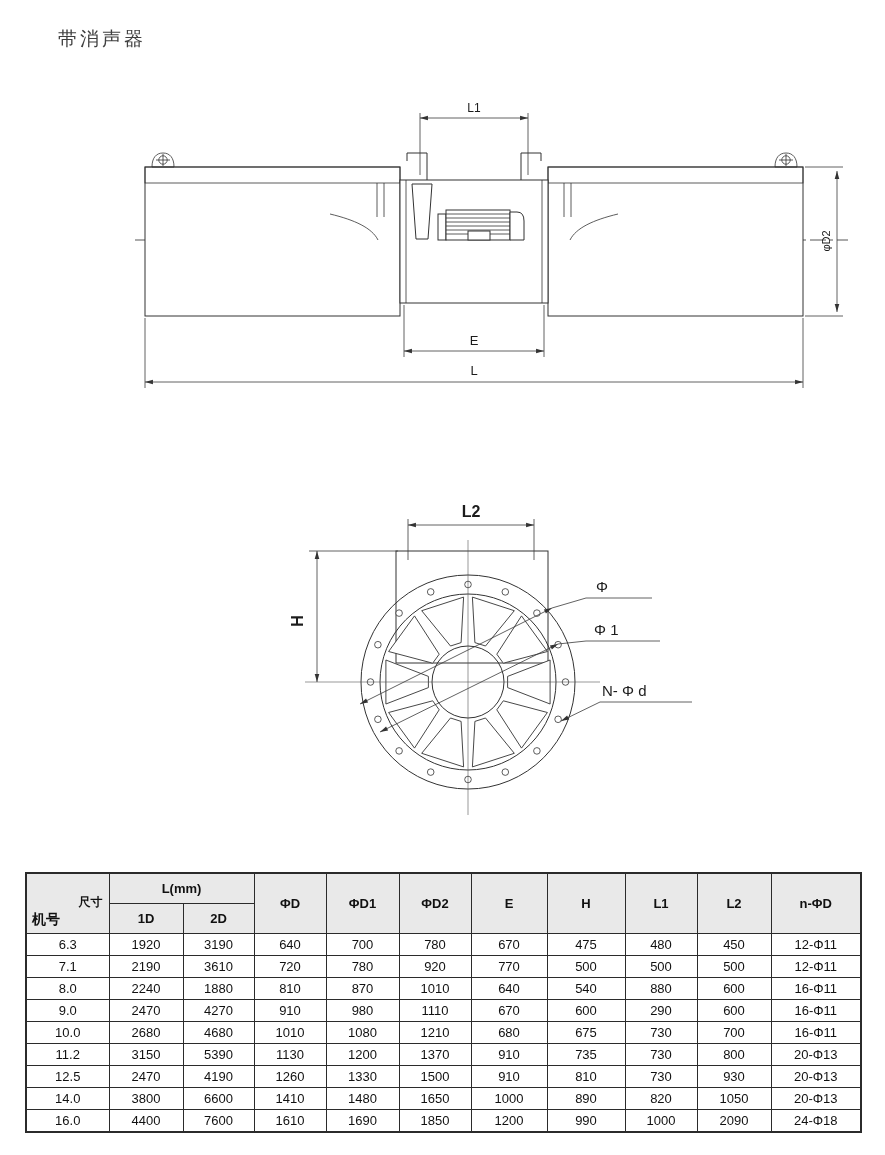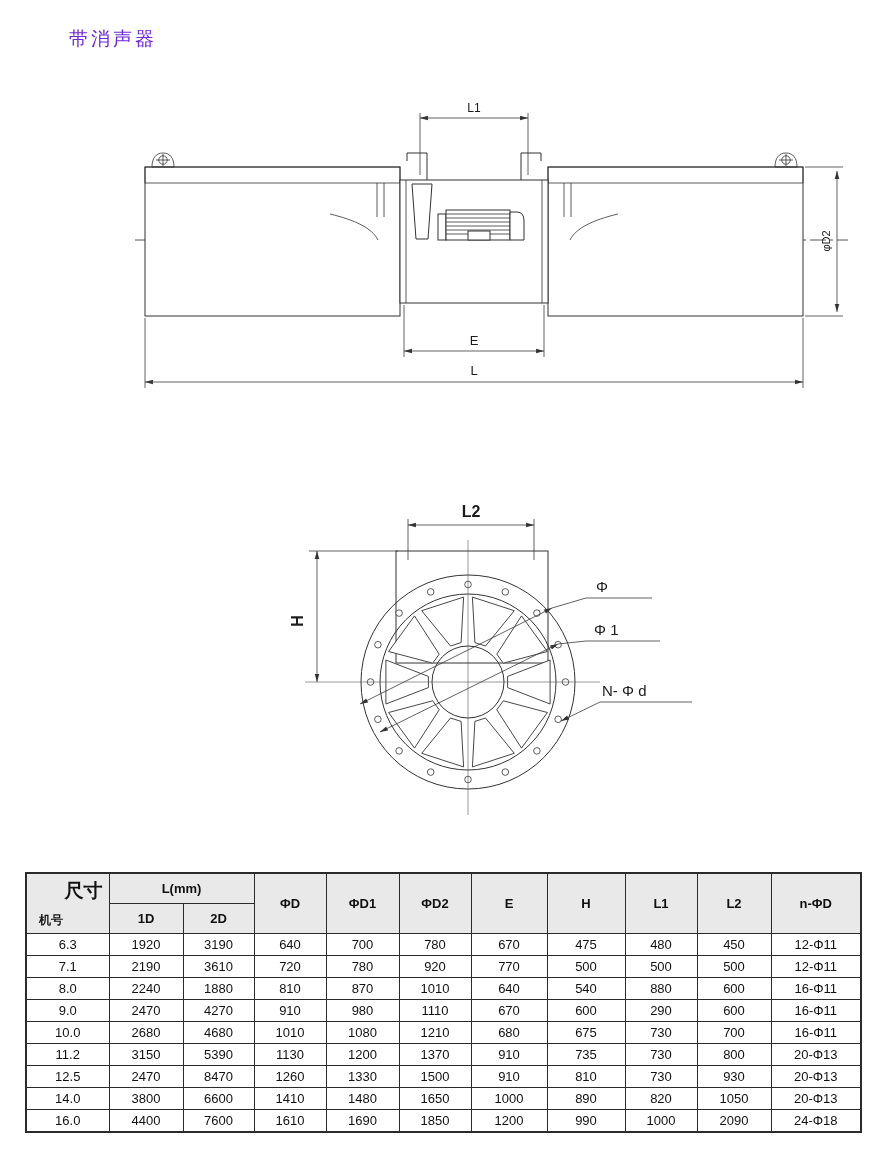--- a/index.html
+++ b/index.html
@@ -1,34 +1,34 @@
 <!DOCTYPE html>
 <html><head>
 <meta charset="utf-8">
 <style>
   html,body{margin:0;padding:0;background:#fff;}
   #page{position:relative;width:885px;height:1155px;background:#ffffff;overflow:hidden;
         font-family:"Liberation Sans",sans-serif;color:#111;}
   #doc-title{position:absolute;left:58px;top:26px;font-size:19px;letter-spacing:3px;
-             font-family:"DejaVu Serif",serif;color:#6d28d9;margin-left:11px;}
+             font-family:"DejaVu Serif",serif;color:#404040;}
   #drawing-svg{position:absolute;left:0;top:0;}
 
   
   #spec-table{position:absolute;left:25px;top:872px;width:835px;border-collapse:collapse;
               table-layout:fixed;font-size:13px;color:#111;}
   #spec-table, #spec-table td, #spec-table th{border:1px solid #2b2b2b;}
   #spec-table{border:2px solid #2b2b2b;}
   #spec-table th{background:#e9e9e9;font-weight:bold;padding:0;height:29px;}
   #spec-table td{background:#fff;text-align:center;padding:0;height:21px;font-weight:normal;}
   th.corner{position:relative;padding:0;background:#e9e9e9;
      background-image:linear-gradient(to bottom right,
         transparent calc(50% - 0.8px), #2b2b2b calc(50% - 0.8px),
         #2b2b2b calc(50% + 0.8px), transparent calc(50% + 0.8px));}
-  th.corner .c-top{position:absolute;top:4px;right:6px;font-size:19px;}
-  th.corner .c-bot{position:absolute;bottom:4px;left:12px;font-size:12px;}
+  th.corner .c-top{position:absolute;top:20px;right:6px;font-size:12px;}
+  th.corner .c-bot{position:absolute;bottom:4px;left:5px;font-size:14px;}
 
   
   .ln{stroke:#333;stroke-width:1;fill:none;}
   .lnf{stroke:#333;stroke-width:1;fill:#fff;}
   .thin{stroke:#333;stroke-width:0.8;fill:none;}
   .dim{stroke:#3a3a3a;stroke-width:0.8;fill:none;}
   .cl{stroke:#444;stroke-width:0.9;fill:none;stroke-dasharray:16 4 3 4;}
   .ccl{stroke:#555;stroke-width:0.6;fill:none;}
   text.dt{font-family:"Liberation Sans",sans-serif;fill:#1c1c1c;}
 </style>
@@ -305,21 +305,21 @@
           <td>1370</td>
           <td>910</td>
           <td>735</td>
           <td>730</td>
           <td>800</td>
           <td>20-Φ13</td>
         </tr>
         <tr>
           <td>12.5</td>
           <td>2470</td>
-          <td>8470</td>
+          <td>4190</td>
           <td>1260</td>
           <td>1330</td>
           <td>1500</td>
           <td>910</td>
           <td>810</td>
           <td>730</td>
           <td>930</td>
           <td>20-Φ13</td>
         </tr>
         <tr>

